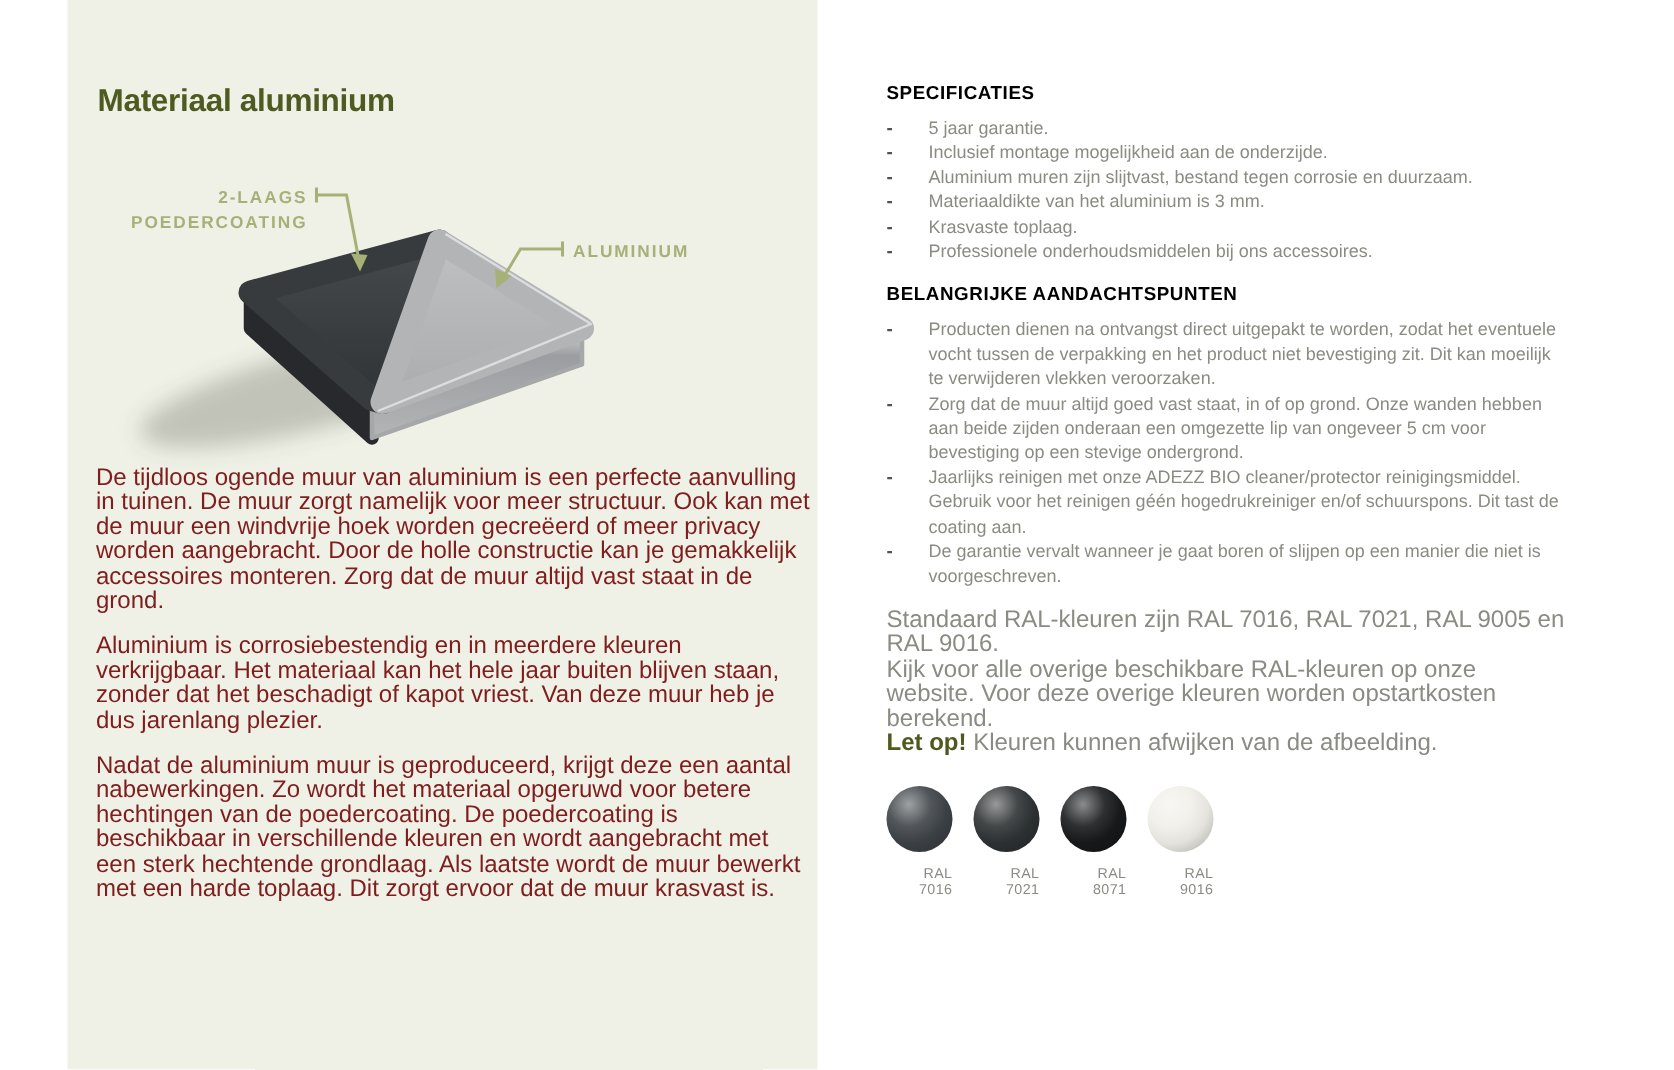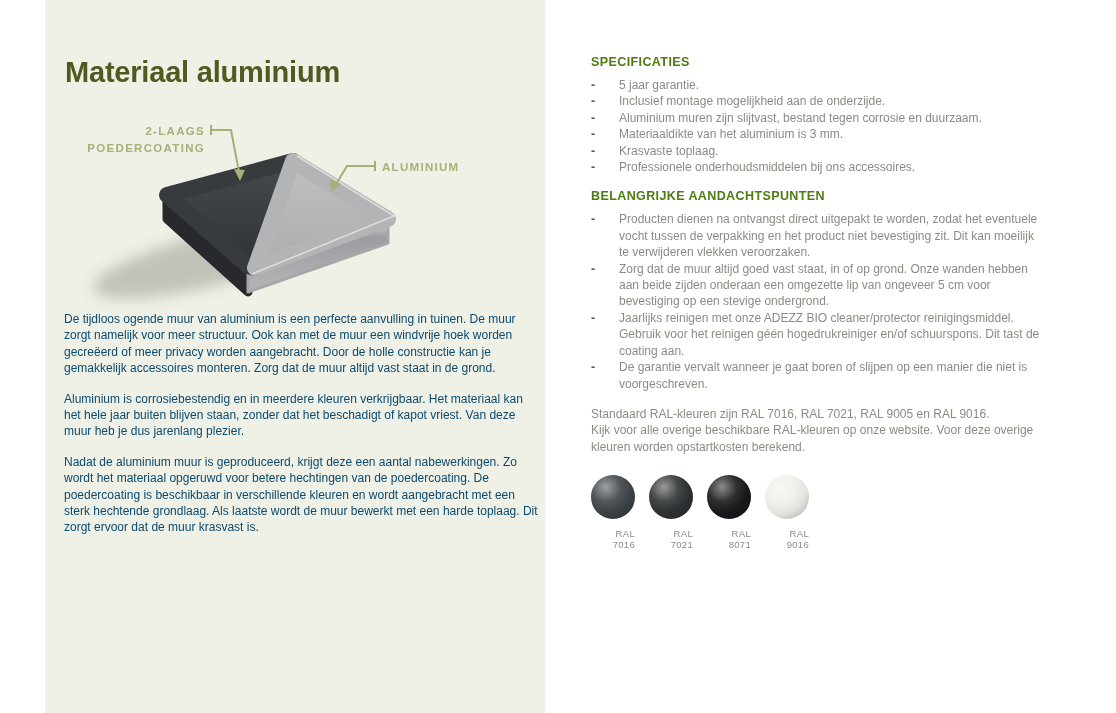--- a/index.html
+++ b/index.html
@@ -12,47 +12,47 @@
   }
   .page { position:absolute; inset:0; background:#ffffff; }
 
   
   .left-panel {
     position:absolute; left:45px; top:0; width:500px; height:713px;
     background:#eff0e6;
   }
   .page-title {
     position:absolute; left:20px; top:56px;
-    font-size:29px; font-weight:bold; color:#4e5b20;
+    font-size:21px; font-weight:bold; color:#4e5b20;
     letter-spacing:-0.2px;
   }
   .illustration { position:absolute; left:0; top:108px; width:500px; height:210px; }
   .diagram-label {
     font-weight:bold; font-size:11.5px; letter-spacing:1.3px; fill:#a7b077;
   }
   .paragraphs {
     position:absolute; left:19px; top:311px; width:478px;
-    font-size:12px; line-height:16.4px; color:#0c4a6e;
+    font-size:16px; line-height:16.4px; color:#7f1d1d;
   }
   .paragraphs p { margin-bottom:14px; }
 
   
   .right-panel { position:absolute; left:591px; top:55px; width:452px; }
   .section-title {
-    font-size:12.5px; font-weight:bold; color:#4d7c0f;
+    font-size:12.5px; font-weight:bold; color:#000000;
     letter-spacing:0.4px; margin-bottom:8px;
   }
   .section { margin-bottom:14px; }
   .bullet-list { list-style:none; font-size:12px; line-height:16.4px; color:#8b8b84; }
   .bullet-list li { display:flex; }
   .bullet-dash {
     flex:0 0 28px; font-weight:bold; color:#55544c; font-size:12.5px;
   }
   .bullet-text { flex:1; }
-  .ral-body { font-size:12px; line-height:16.4px; color:#8b8b84; }
+  .ral-body { font-size:16px; line-height:16.4px; color:#8b8b84; }
   .ral-note { margin-top:0; }
   .note-prefix { font-weight:bold; color:#50591d; }
   .swatch-row { display:flex; margin-top:20px; }
   .swatch { width:58px; margin-right:0; }
   .sphere {
     width:44px; height:44px; border-radius:50%;
     position:relative;
   }
   .sphere::before {
     content:""; position:absolute; inset:0; border-radius:50%;
@@ -184,20 +184,21 @@
             <span class="bullet-dash">-</span>
             <span class="bullet-text">De garantie vervalt wanneer je gaat boren of slijpen op een manier die niet is voorgeschreven.</span>
           </li>
       </ul>
     </div>
 
     <div class="section">
       <div class="ral-body">
         <div>Standaard RAL-kleuren zijn RAL 7016, RAL 7021, RAL 9005 en RAL 9016.</div>
         <div>Kijk voor alle overige beschikbare RAL-kleuren op onze website. Voor deze overige kleuren worden opstartkosten berekend.</div>
+        <div class="ral-note"><span class="note-prefix">Let op!</span><span> Kleuren kunnen afwijken van de afbeelding.</span></div>
       </div>
 
       <div class="swatch-row">
         <div class="swatch">
           <div class="sphere" style="background-color: rgb(62, 67, 71);"></div>
           <div class="swatch-label">RAL 7016</div>
         </div>
         <div class="swatch">
           <div class="sphere" style="background-color: rgb(47, 50, 52);"></div>
           <div class="swatch-label">RAL 7021</div>

